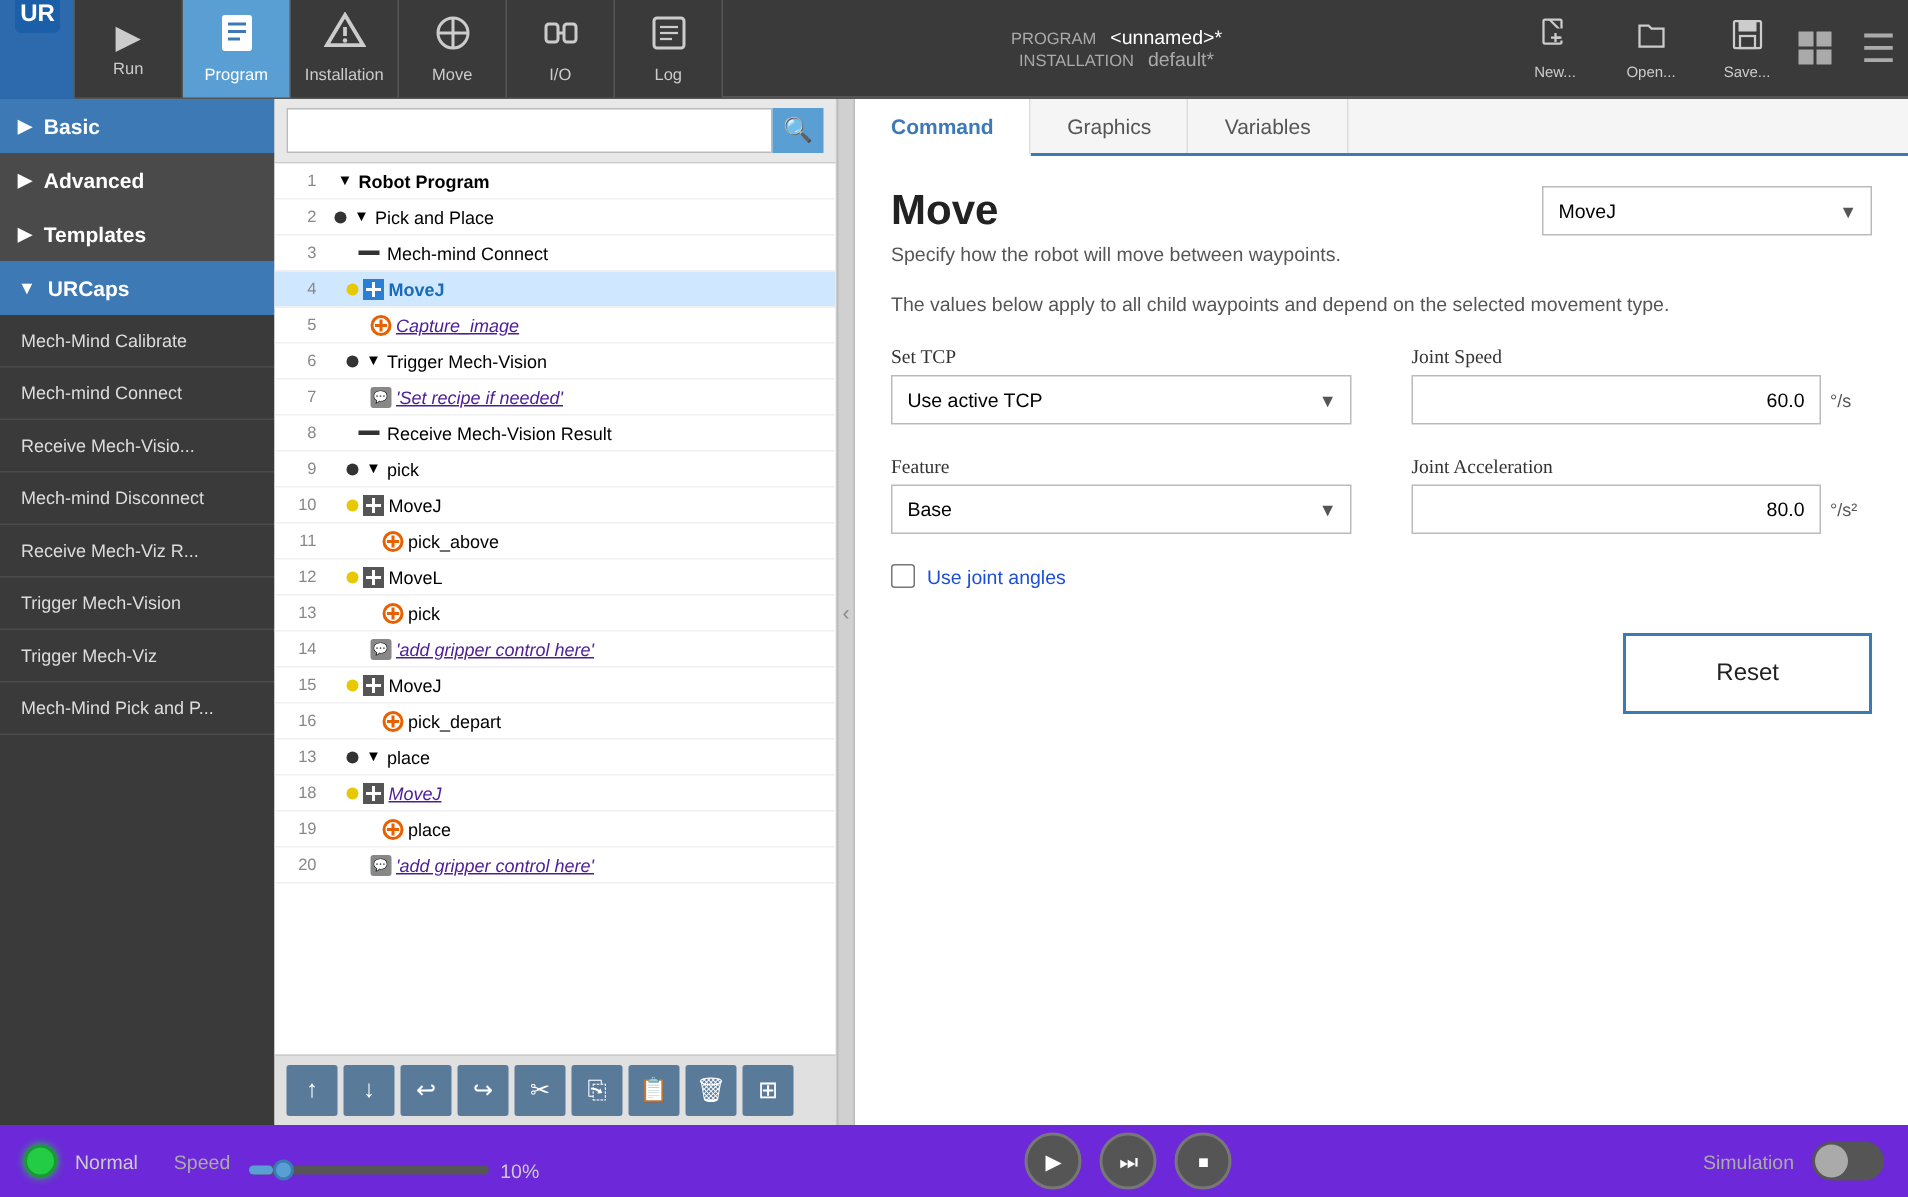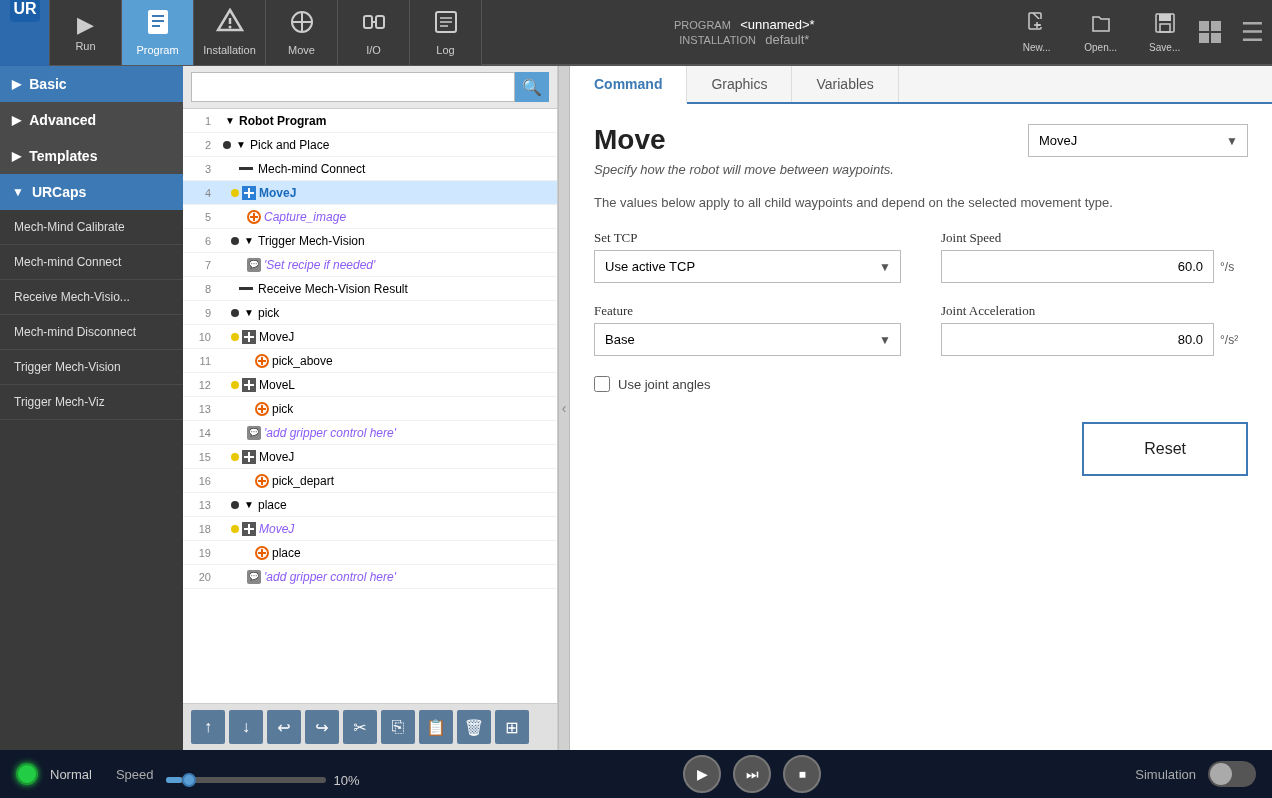--- a/index.html
+++ b/index.html
@@ -198,21 +198,21 @@
       margin-right: 2px;
       font-size: 10px;
       flex-shrink: 0;
     }
     .tree-node-text {
       font-size: 12px;
       white-space: nowrap;
     }
     .tree-node-text.bold { font-weight: bold; }
     .tree-node-text.blue { color: #1a6aba; }
-    .tree-node-text.italic { font-style: italic; color: #8b5cf6; }
+    .tree-node-text.italic { font-style: italic; color: #4c1d95; text-decoration: underline; }
 
     .crosshair-icon {
       width: 14px;
       height: 14px;
       border: 2px solid #e86000;
       border-radius: 50%;
       position: relative;
       margin-right: 3px;
       flex-shrink: 0;
     }
@@ -317,21 +317,20 @@
     .move-title {
       font-size: 28px;
       font-weight: bold;
       color: #222;
       margin-bottom: 6px;
     }
     .move-desc {
       color: #555;
       font-size: 13px;
       margin-bottom: 12px;
-      font-style: italic;
     }
     .move-desc2 {
       color: #555;
       font-size: 13px;
       margin-bottom: 20px;
     }
     .form-grid {
       display: grid;
       grid-template-columns: 1fr 1fr;
       gap: 20px 40px;
@@ -381,21 +380,21 @@
       color: #555;
       width: 28px;
     }
     .checkbox-row {
       display: flex;
       align-items: center;
       gap: 8px;
       margin-top: 20px;
     }
     .checkbox-row input { width: 16px; height: 16px; cursor: pointer; }
-    .checkbox-row label { font-size: 13px; color: #404040; cursor: pointer; }
+    .checkbox-row label { font-size: 13px; color: #1d4ed8; cursor: pointer; }
     .reset-btn-container {
       display: flex;
       justify-content: flex-end;
       margin-top: 30px;
     }
     .reset-btn {
       padding: 16px 60px;
       background: white;
       border: 2px solid #3d7ab5;
       color: #222;
@@ -407,21 +406,21 @@
     .right-header-row {
       display: flex;
       align-items: flex-start;
       justify-content: space-between;
       margin-bottom: 6px;
     }
 
     
     .bottom-bar {
       height: 48px;
-      background: #0f172a;
+      background: #6d28d9;
       display: flex;
       align-items: center;
       padding: 0 16px;
       gap: 12px;
     }
     .status-led {
       width: 22px;
       height: 22px;
       border-radius: 50%;
       background: #22cc44;
@@ -648,22 +647,24 @@
     </div>
     <div class="sidebar-section urcaps">
       <span class="arrow">▼</span>
       <span>URCaps</span>
     </div>
     <div class="urcaps-list">
       <div class="urcaps-item">Mech-Mind Calibrate</div>
       <div class="urcaps-item">Mech-mind Connect</div>
       <div class="urcaps-item">Receive Mech-Visio...</div>
       <div class="urcaps-item">Mech-mind Disconnect</div>
+      <div class="urcaps-item">Receive Mech-Viz R...</div>
       <div class="urcaps-item">Trigger Mech-Vision</div>
       <div class="urcaps-item">Trigger Mech-Viz</div>
+      <div class="urcaps-item">Mech-Mind Pick and P...</div>
     </div>
   </div>
 
   <div class="tree-panel">
     <div class="tree-search">
       <input type="text" class="tree-search-field" placeholder="" style="">
       <button class="tree-search-btn">🔍</button>
     </div>
 
     <div class="tree-content">

